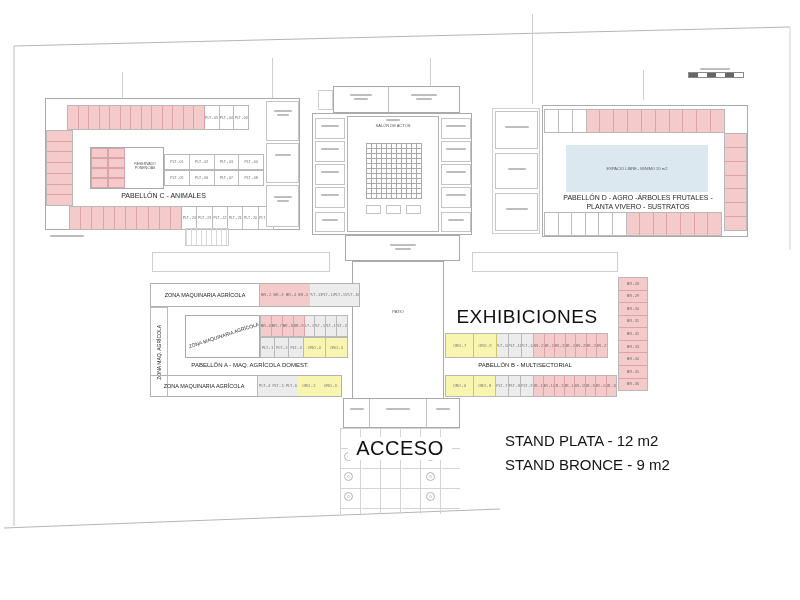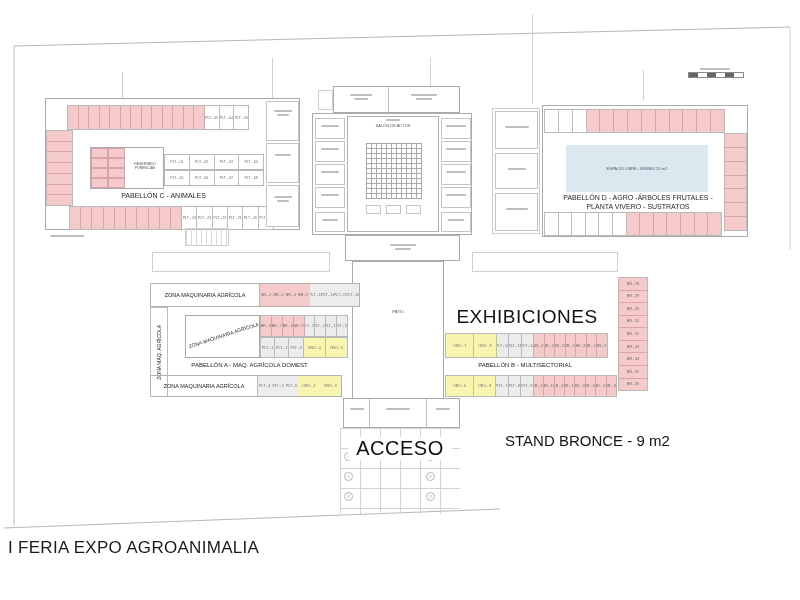--- a/index.html
+++ b/index.html
@@ -410,18 +410,18 @@
     <div class="circ" style="left:4px;top:24px;"></div>
     <div class="circ" style="left:4px;top:44px;"></div>
     <div class="circ" style="left:4px;top:64px;"></div>
     <div class="circ" style="left:86px;top:24px;"></div>
     <div class="circ" style="left:86px;top:44px;"></div>
     <div class="circ" style="left:86px;top:64px;"></div>
     <div class="lbl" style="left:8px;top:9px;width:104px;font-size:20px;letter-spacing:0.5px;background:#fff;color:#111;">ACCESO</div>
   </div>
 
   <div class="abs" style="left:505px;top:432px;">
+    <div class="legend-line">STAND PLATA - 12 m2</div>
     <div class="legend-line">STAND BRONCE - 9 m2</div>
   </div>
 
-  <div id="title">I FERIA EXPO AGROANIMALIA</div>
 
 </div>
 
 </body></html>

